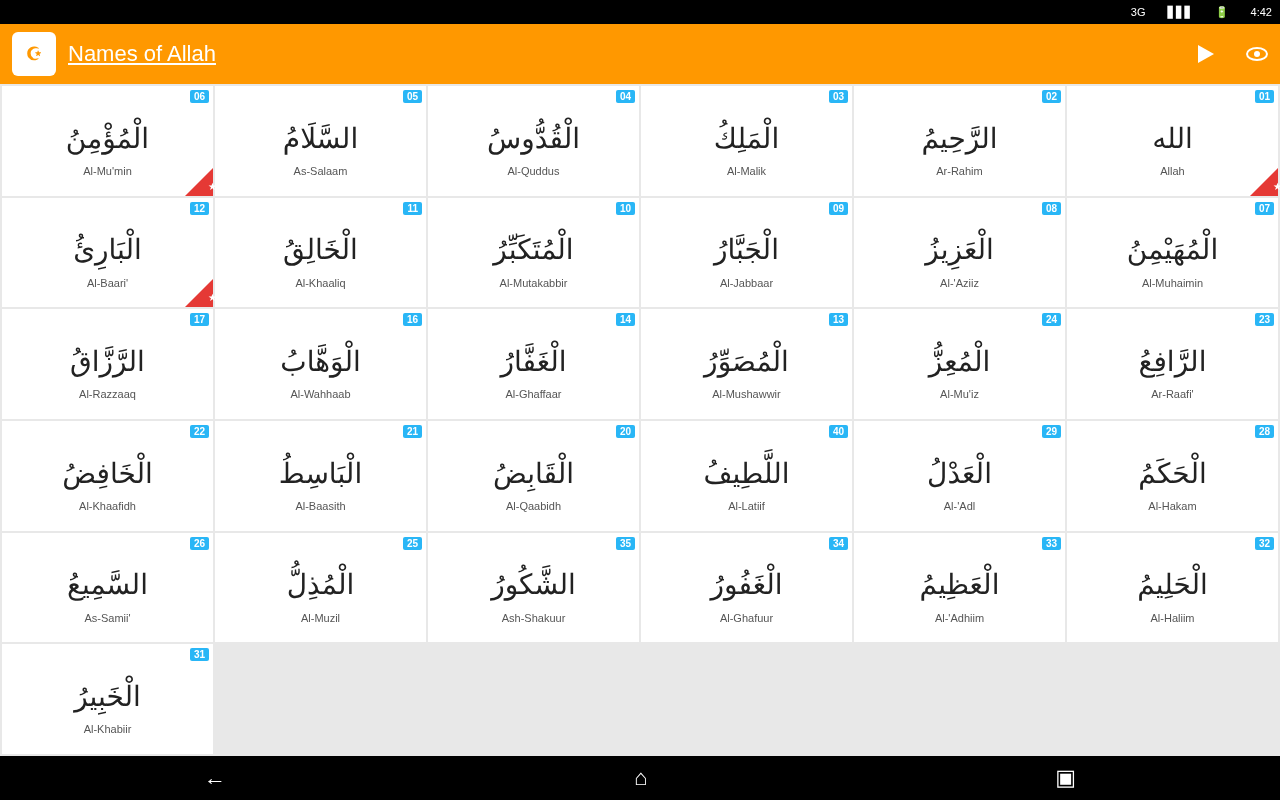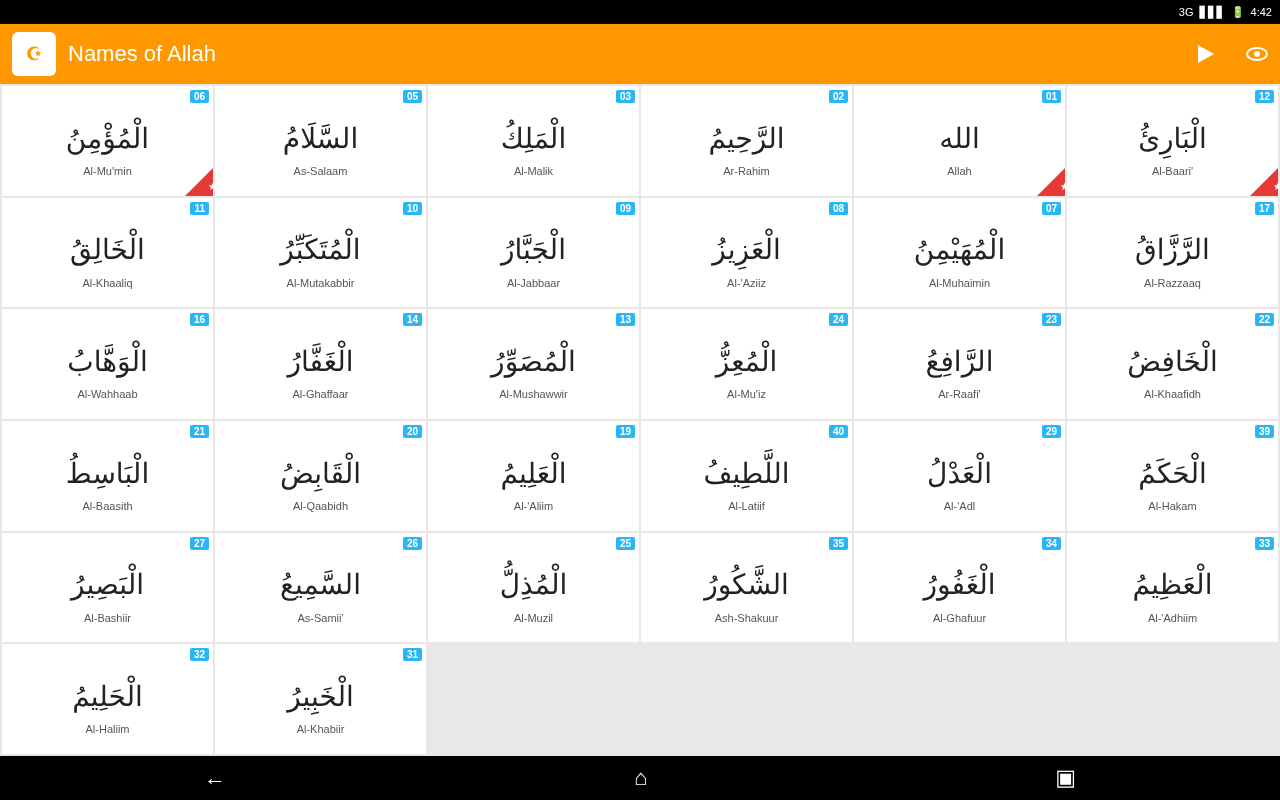--- a/index.html
+++ b/index.html
@@ -1,35 +1,35 @@
 <!DOCTYPE html>
 <html><head>
   <meta charset="utf-8">
   <style>
     * { margin: 0; padding: 0; box-sizing: border-box; }
     body { width: 1280px; height: 800px; background: #f0f0f0; font-family: Arial, sans-serif; overflow: hidden; }
 
     
     #status-bar {
       width: 100%; height: 24px; background: #000; display: flex; align-items: center;
-      justify-content: flex-end; padding: 0 8px; gap: 6px;
+      justify-content: flex-end; padding: 0 8px; gap: 22px;
     }
     .status-item { color: #fff; font-size: 11px; }
 
     
     #app-bar {
       width: 100%; height: 60px; background: #FF9800; display: flex; align-items: center;
       padding: 0 12px; gap: 12px;
     }
     #app-logo {
       width: 44px; height: 44px; background: #fff; border-radius: 6px;
       display: flex; align-items: center; justify-content: center;
       font-size: 22px; color: #FF9800; font-weight: bold;
     }
-    #app-title { color: #fff; font-size: 22px; font-weight: 500; flex: 1; }
+    #app-title { color: #fff; font-size: 22px; font-weight: 500; flex: 1; text-decoration: underline; }
 
     
     #grid-container {
       width: 100%; background: #e8e8e8;
       display: grid;
       grid-template-columns: repeat(6, 1fr);
       gap: 2px;
       padding: 2px;
       height: calc(800px - 84px - 44px);
       overflow: hidden;
@@ -133,20 +133,25 @@
       <div class="cell-arabic">الْمُؤْمِنُ</div>
       <div class="cell-latin">Al-Mu'min</div>
       <div class="favorite-badge"></div>
     </div>
     <div class="name-cell">
       <div class="cell-number">05</div>
       <div class="cell-arabic">السَّلَامُ</div>
       <div class="cell-latin">As-Salaam</div>
     </div>
     <div class="name-cell">
+      <div class="cell-number">04</div>
+      <div class="cell-arabic">الْقُدُّوسُ</div>
+      <div class="cell-latin">Al-Quddus</div>
+    </div>
+    <div class="name-cell">
       <div class="cell-number">03</div>
       <div class="cell-arabic">الْمَلِكُ</div>
       <div class="cell-latin">Al-Malik</div>
     </div>
     <div class="name-cell">
       <div class="cell-number">02</div>
       <div class="cell-arabic">الرَّحِيمُ</div>
       <div class="cell-latin">Ar-Rahim</div>
     </div>
     <div class="name-cell">
@@ -225,43 +230,33 @@
       <div class="cell-number">21</div>
       <div class="cell-arabic">الْبَاسِطُ</div>
       <div class="cell-latin">Al-Baasith</div>
     </div>
     <div class="name-cell">
       <div class="cell-number">20</div>
       <div class="cell-arabic">الْقَابِضُ</div>
       <div class="cell-latin">Al-Qaabidh</div>
     </div>
     <div class="name-cell">
-      <div class="cell-number">19</div>
-      <div class="cell-arabic">الْعَلِيمُ</div>
-      <div class="cell-latin">Al-'Aliim</div>
-    </div>
-    <div class="name-cell">
       <div class="cell-number">40</div>
       <div class="cell-arabic">اللَّطِيفُ</div>
       <div class="cell-latin">Al-Latiif</div>
     </div>
     <div class="name-cell">
       <div class="cell-number">29</div>
       <div class="cell-arabic">الْعَدْلُ</div>
       <div class="cell-latin">Al-'Adl</div>
     </div>
     <div class="name-cell">
-      <div class="cell-number">39</div>
+      <div class="cell-number">28</div>
       <div class="cell-arabic">الْحَكَمُ</div>
       <div class="cell-latin">Al-Hakam</div>
-    </div>
-    <div class="name-cell">
-      <div class="cell-number">27</div>
-      <div class="cell-arabic">الْبَصِيرُ</div>
-      <div class="cell-latin">Al-Bashiir</div>
     </div>
     <div class="name-cell">
       <div class="cell-number">26</div>
       <div class="cell-arabic">السَّمِيعُ</div>
       <div class="cell-latin">As-Samii'</div>
     </div>
     <div class="name-cell">
       <div class="cell-number">25</div>
       <div class="cell-arabic">الْمُذِلُّ</div>
       <div class="cell-latin">Al-Muzil</div>

